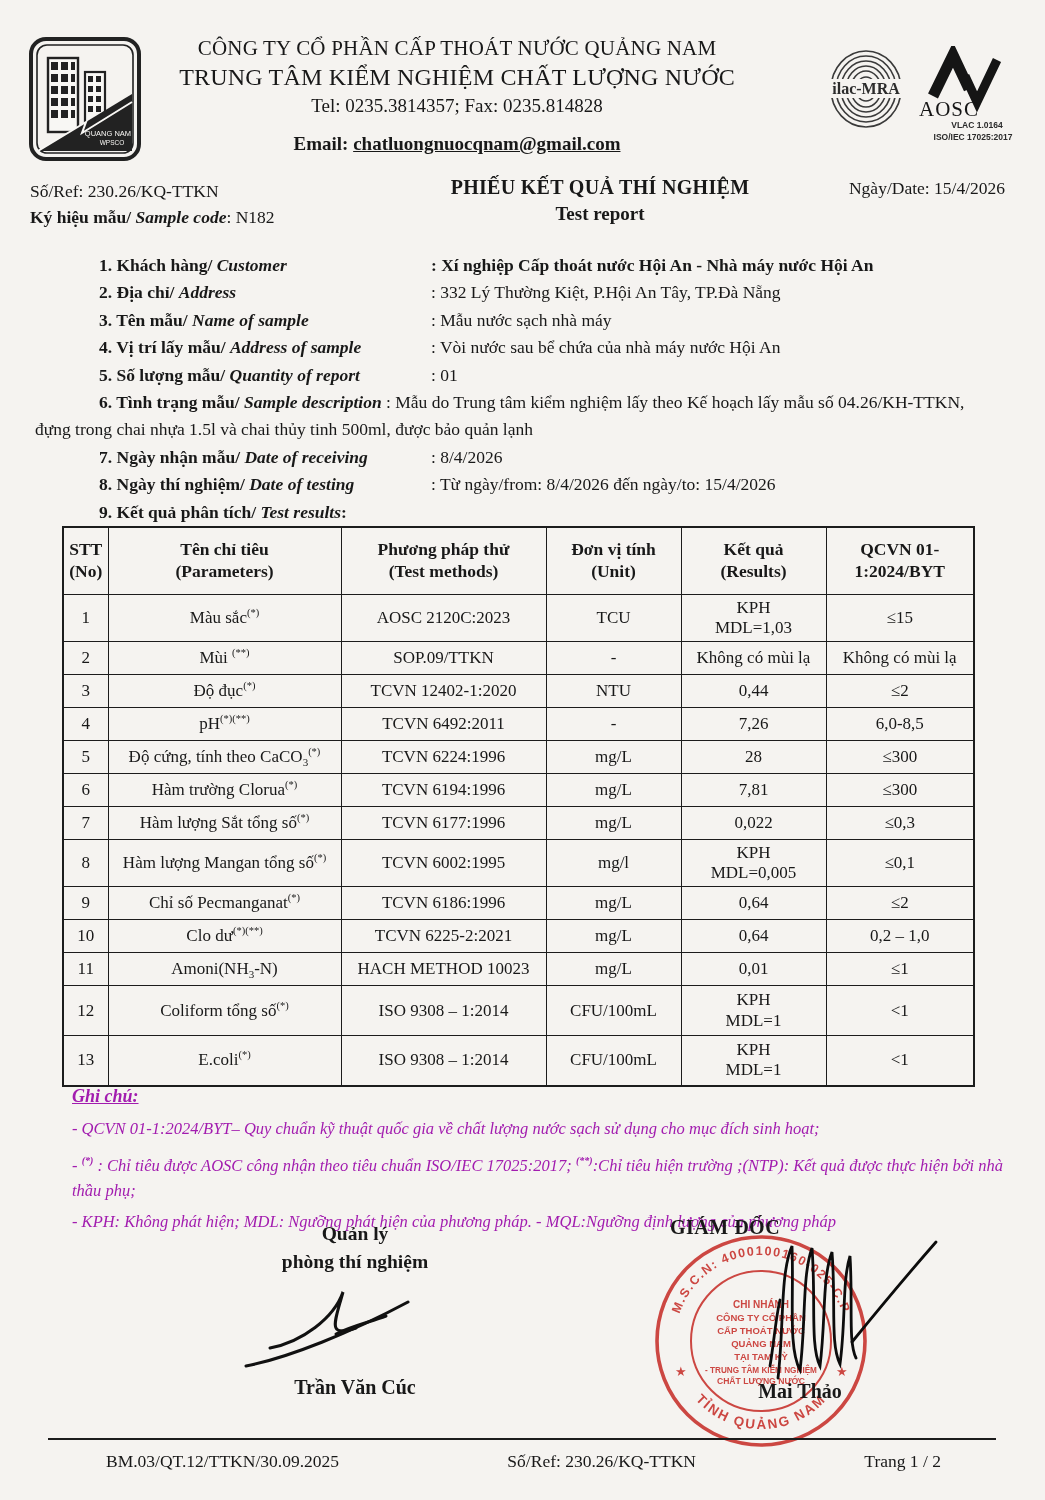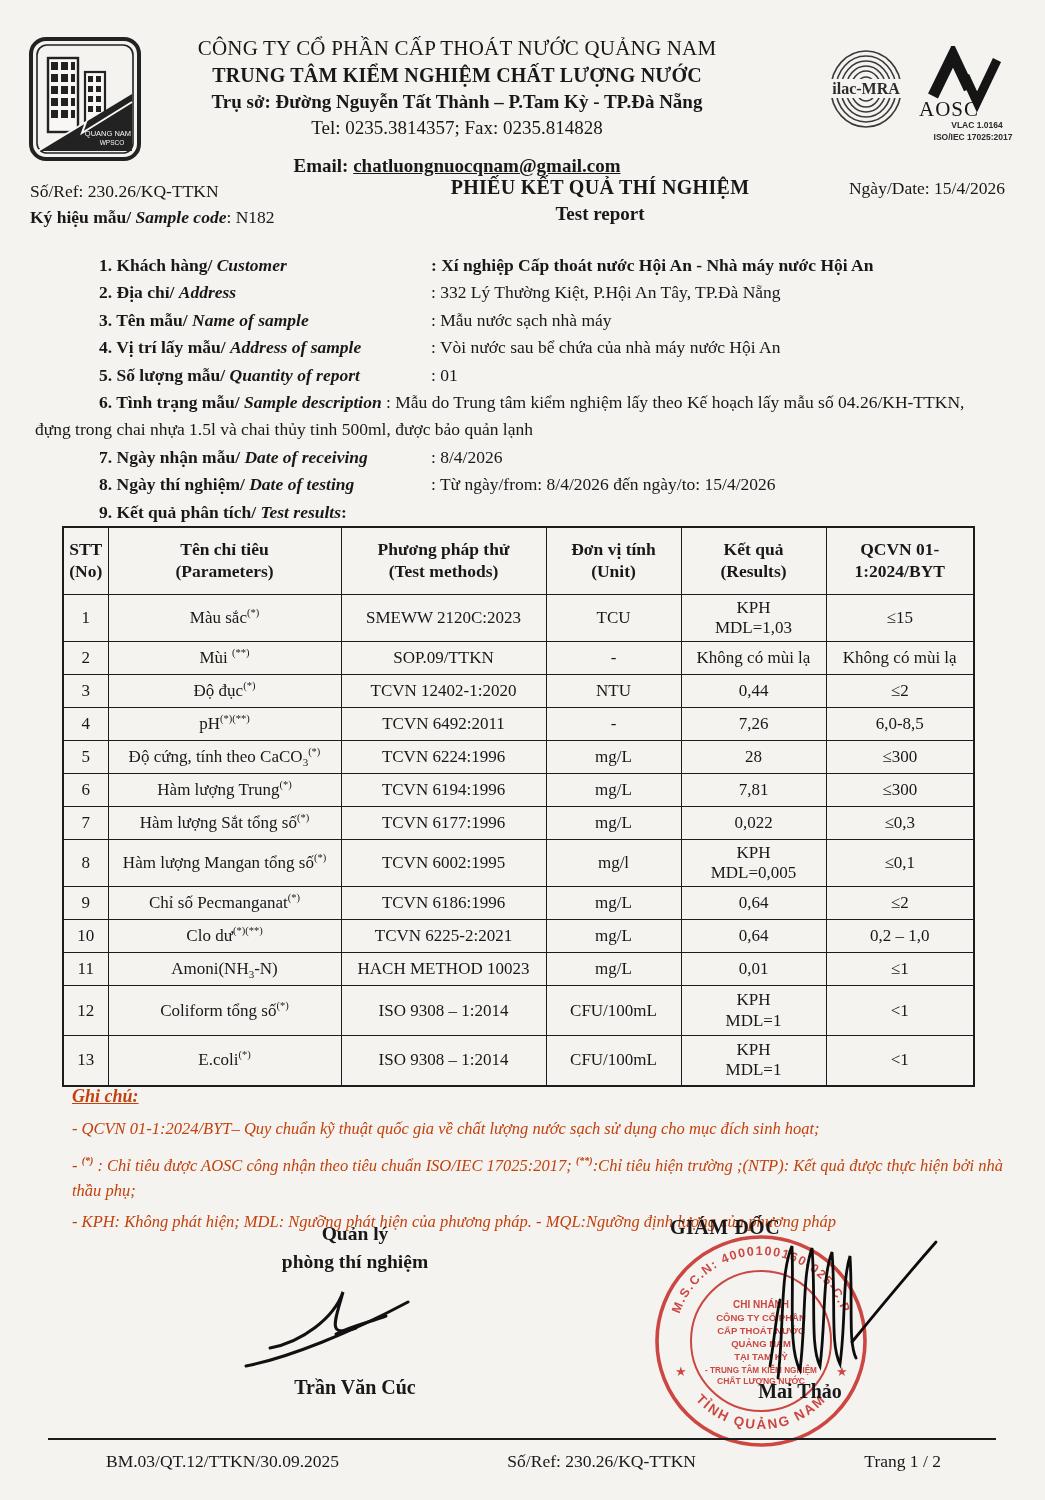--- a/index.html
+++ b/index.html
@@ -7,21 +7,21 @@
     position:relative;width:1045px;height:1500px;margin:0 auto;
     background:#f5f3f0;color:#181818;
     font-family:"Liberation Serif", serif;
     overflow:hidden;
   }
   
   .header{position:absolute;top:36px;left:28px;width:989px;display:flex;}
   .logo-box{flex:0 0 116px;}
   .header-center{width:606px;margin-left:10px;text-align:center;}
   .h-line1{font-size:21px;letter-spacing:.2px;}
-  .h-line2{font-size:20px;font-weight:bold;margin-top:3px;letter-spacing:.2px;}
+  .h-line2{font-size:24px;font-weight:normal;margin-top:3px;letter-spacing:.2px;}
   .h-line3{font-size:19px;font-weight:bold;margin-top:4px;}
   .h-line4{font-size:19px;font-weight:normal;margin-top:4px;}
   .h-line5{font-size:19px;font-weight:bold;margin-top:16px;}
   .h-line5 .email-addr{text-decoration:underline;}
   .header-right{margin-left:auto;display:flex;align-items:flex-start;gap:4px;padding-top:10px;}
   
   .meta{position:absolute;top:176px;left:30px;width:985px;height:80px;}
   .meta-left{position:absolute;left:0;top:2px;font-size:17.5px;line-height:26px;}
   .meta-left .b{font-weight:bold;}
   .meta-left .bi{font-weight:bold;font-style:italic;}
@@ -46,21 +46,21 @@
   }
   .results-table th,.results-table td{
     border:1.6px solid #1c1c1c;text-align:center;vertical-align:middle;padding:1px 4px;
   }
   .results-table th{font-size:17.5px;font-weight:bold;height:64px;line-height:1.25;}
   tr.rh-1{height:33px;} tr.rh-2{height:47px;} tr.rh-3{height:50px;}
   .results-table sup{font-size:10.5px;line-height:0;}
   .results-table sub{font-size:11px;line-height:0;}
   .two-line div{line-height:1.2;}
   
-  .notes{position:absolute;top:1086px;left:72px;width:940px;font-style:italic;font-size:16.5px;color:#c2410c;}
+  .notes{position:absolute;top:1086px;left:72px;width:940px;font-style:italic;font-size:16.5px;color:#a21caf;}
   .notes-title{font-size:18px;font-weight:bold;text-decoration:underline;margin-bottom:9px;}
   .note{margin-bottom:6px;line-height:25.5px;}
   .note sup{font-size:10px;font-weight:bold;}
   
   .sig{position:absolute;top:1216px;left:0;width:1045px;height:218px;}
   .sig-left-title{position:absolute;left:185px;top:4px;width:340px;text-align:center;font-weight:bold;font-size:19.5px;line-height:28px;}
   .sig-left-sign{position:absolute;left:240px;top:58px;}
   .sig-left-name{position:absolute;left:185px;top:160px;width:340px;text-align:center;font-weight:bold;font-size:20px;}
   .sig-right-title{position:absolute;left:670px;top:0;width:260px;font-weight:bold;font-size:20px;letter-spacing:.5px;}
   .stamp{position:absolute;left:644px;top:8px;opacity:.93;}
@@ -117,21 +117,20 @@
         <path d="M10 115 L104 58 L104 115 Z" fill="#222"></path>
         <path d="M10 115 L58 86 L54 97 L104 66" fill="none" stroke="#f8f7f4" stroke-width="2"></path>
         <text x="80" y="100" font-size="7.5" fill="#f8f7f4" text-anchor="middle" font-family="Liberation Sans, sans-serif">QUANG NAM</text>
         <text x="84" y="109" font-size="6.5" fill="#f8f7f4" text-anchor="middle" font-family="Liberation Sans, sans-serif">WPSCO</text>
       </svg>
     </div>
 
     <div class="header-center">
       <div class="h-line1">CÔNG TY CỔ PHẦN CẤP THOÁT NƯỚC QUẢNG NAM</div>
       <div class="h-line2">TRUNG TÂM KIỂM NGHIỆM CHẤT LƯỢNG NƯỚC</div>
-      <div class="h-line3">Trụ sở: Đường Nguyễn Tất Thành – P.Tam Kỳ -  TP.Đà Nẵng</div>
       <div class="h-line4">Tel: 0235.3814357; Fax: 0235.814828</div>
       <div class="h-line5"><span>Email:</span> <span class="email-addr">chatluongnuocqnam@gmail.com</span></div>
     </div>
 
     <div class="header-right">
       <svg width="82" height="86" viewBox="0 0 82 86">
         <g fill="none" stroke="#3a3a3a" stroke-width="1.6">
           <ellipse cx="41" cy="43" rx="35" ry="38"></ellipse>
           <ellipse cx="41" cy="43" rx="30" ry="33"></ellipse>
           <ellipse cx="41" cy="43" rx="25" ry="28"></ellipse>
@@ -234,21 +233,21 @@
         <th>
             <div>QCVN 01-</div>
             <div>1:2024/BYT</div>
           </th>
       </tr>
     </thead>
     <tbody>
       <tr class="rh-2">
         <td>1</td>
         <td><span>Màu sắc</span><sub></sub><span></span><sup>(*)</sup></td>
-        <td>SMEWW 2120C:2023</td>
+        <td>AOSC 2120C:2023</td>
         <td>TCU</td>
         <td class="two-line">
             <div>KPH</div>
             <div>MDL=1,03</div>
           </td>
         <td>≤15</td>
       </tr>
       <tr class="rh-1">
         <td>2</td>
         <td><span>Mùi </span><sub></sub><span></span><sup>(**)</sup></td>
@@ -288,21 +287,21 @@
         <td>TCVN 6224:1996</td>
         <td>mg/L</td>
         <td class="two-line">
             <div>28</div>
             <div></div>
           </td>
         <td>≤300</td>
       </tr>
       <tr class="rh-1">
         <td>6</td>
-        <td><span>Hàm lượng Trung</span><sub></sub><span></span><sup>(*)</sup></td>
+        <td><span>Hàm trường Clorua</span><sub></sub><span></span><sup>(*)</sup></td>
         <td>TCVN 6194:1996</td>
         <td>mg/L</td>
         <td class="two-line">
             <div>7,81</div>
             <div></div>
           </td>
         <td>≤300</td>
       </tr>
       <tr class="rh-1">
         <td>7</td>

